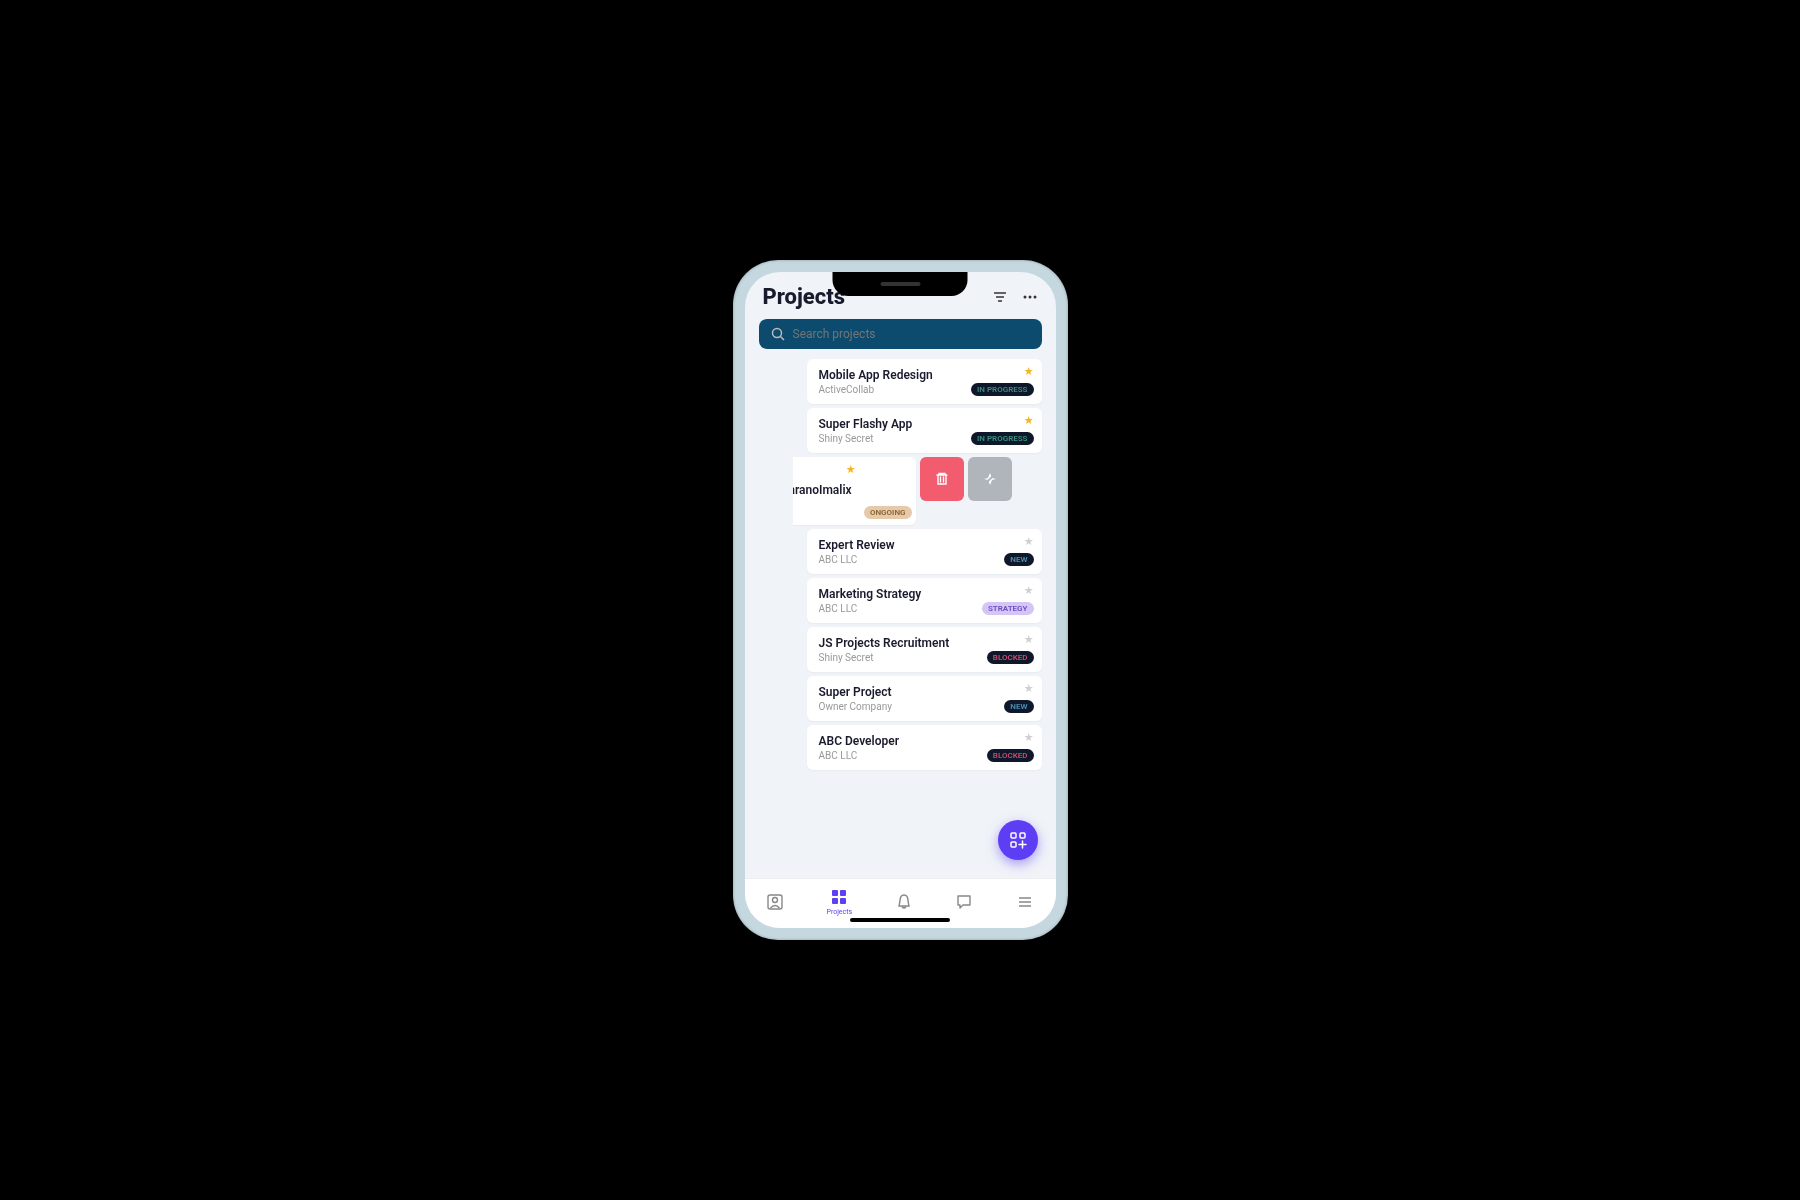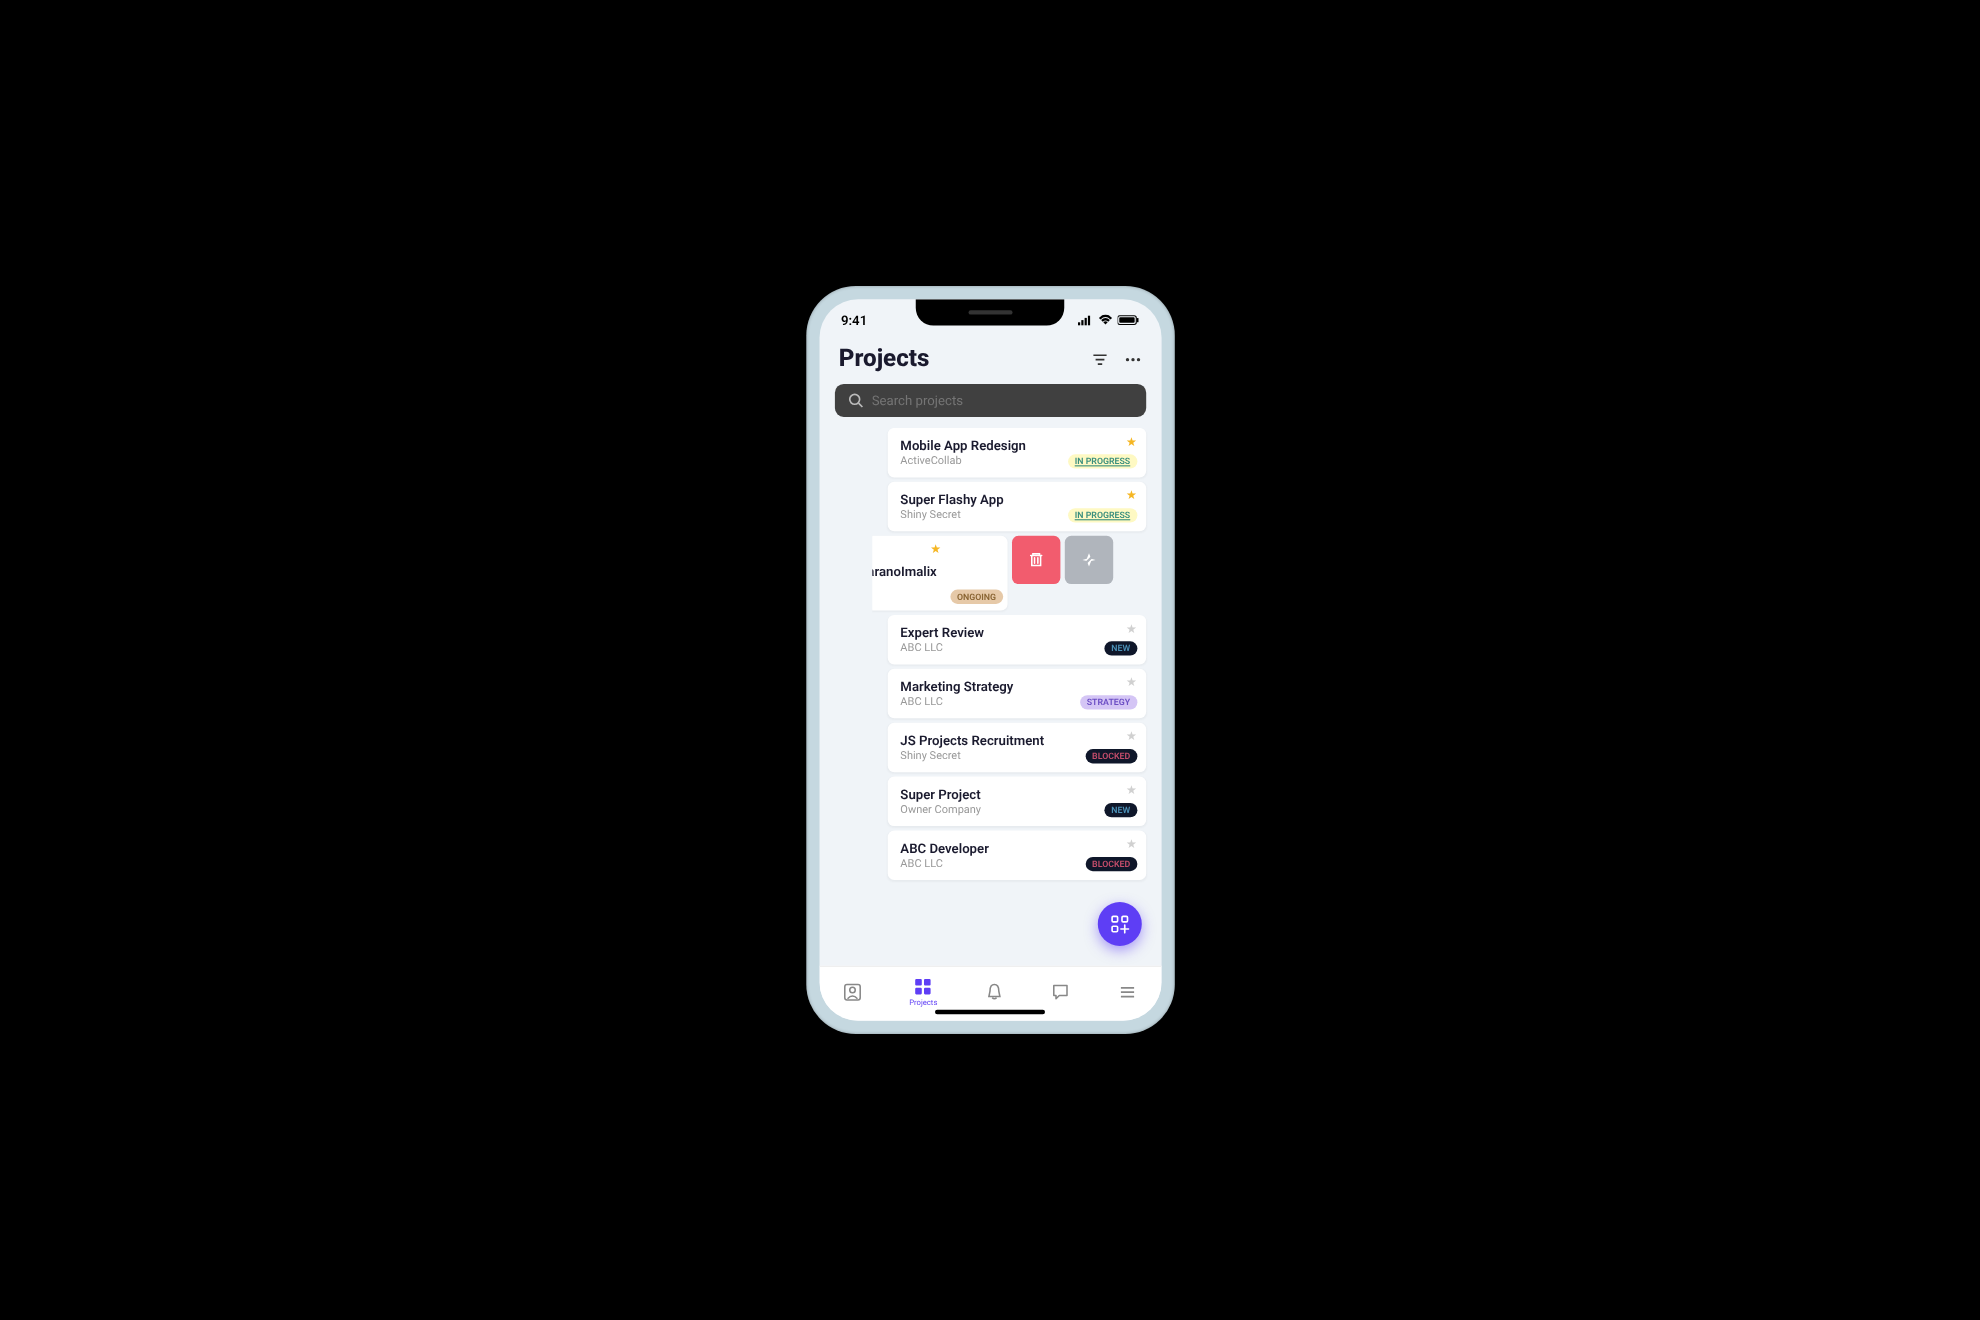--- a/index.html
+++ b/index.html
@@ -48,21 +48,21 @@
 }
 .status-icons { display: flex; gap: 4px; align-items: center; }
 .header {
   padding: 12px 18px 10px;
   display: flex; align-items: center; justify-content: space-between;
 }
 .header h1 { font-size: 22px; font-weight: 800; color: #1a1a2e; }
 .header-actions { display: flex; gap: 14px; align-items: center; }
 .search-box {
   margin: 0 14px 10px;
-  background: #404040;
+  background: #0c4a6e;
   border-radius: 8px;
   padding: 8px 12px;
   display: flex; align-items: center; gap: 8px;
 }
 .search-box input {
   border: none; outline: none;
   font-size: 12px; color: #999;
   flex: 1;
   background: transparent;
 }
@@ -90,21 +90,21 @@
 .star.on { color: #f5b623; }
 .star.off { color: #d0d0d0; }
 .badge {
   position: absolute;
   bottom: 8px; right: 8px;
   font-size: 8px;
   padding: 2px 6px;
   border-radius: 8px;
   font-weight: 600;
 }
-.badge-progress { background: #fef9c3; color: #3a8f7e; text-decoration: underline; }
+.badge-progress { background: #0f172a; color: #3a8f7e; }
 .badge-ongoing { background: #e6c9a8; color: #8a6533; }
 .badge-new { background: #0f172a; color: #4a8fb5; }
 .badge-strategy { background: #d4c5f5; color: #6b4dc4; }
 .badge-blocked { background: #0f172a; color: #c44d6b; }
 .swipe-row {
   display: flex;
   margin-bottom: 4px;
   position: relative;
   left: -30px;
 }
@@ -164,39 +164,20 @@
 }
 svg { display: block; }
 </style>
 </head>
 <body>
 
 <div class="phone-frame">
   <div class="phone-screen">
     <div class="notch"></div>
 
-    <div class="status-bar">
-      <span>9:41</span>
-      <div class="status-icons">
-        <svg width="14" height="10" viewBox="0 0 14 10">
-            <rect x="0" y="7" width="2" height="3" fill="#000"></rect>
-            <rect x="3" y="5" width="2" height="5" fill="#000"></rect>
-            <rect x="6" y="3" width="2" height="7" fill="#000"></rect>
-            <rect x="9" y="1" width="2" height="9" fill="#000"></rect>
-          </svg>
-        <svg width="14" height="10" viewBox="0 0 14 10">
-            <path d="M7 9 L5 7 Q7 5 9 7 Z M3 5 Q7 1 11 5 L9.5 6.5 Q7 4 4.5 6.5 Z M1 3 Q7 -3 13 3 L11.5 4.5 Q7 0 2.5 4.5 Z" fill="#000"></path>
-          </svg>
-        <svg width="20" height="10" viewBox="0 0 20 10">
-            <rect x="0" y="1" width="17" height="8" rx="2" fill="none" stroke="#000" stroke-width="1"></rect>
-            <rect x="1.5" y="2.5" width="14" height="5" rx="1" fill="#000"></rect>
-            <rect x="17.5" y="3" width="1.5" height="4" rx="0.5" fill="#000"></rect>
-          </svg>
-      </div>
-    </div>
 
     <div class="header">
       <h1>Projects</h1>
       <div class="header-actions">
         <span>
           <svg width="16" height="16" viewBox="0 0 16 16">
               <line x1="2" y1="4" x2="14" y2="4" stroke="#333" stroke-width="1.5"></line>
               <line x1="4" y1="8" x2="12" y2="8" stroke="#333" stroke-width="1.5"></line>
               <line x1="6" y1="12" x2="10" y2="12" stroke="#333" stroke-width="1.5"></line>
             </svg>

